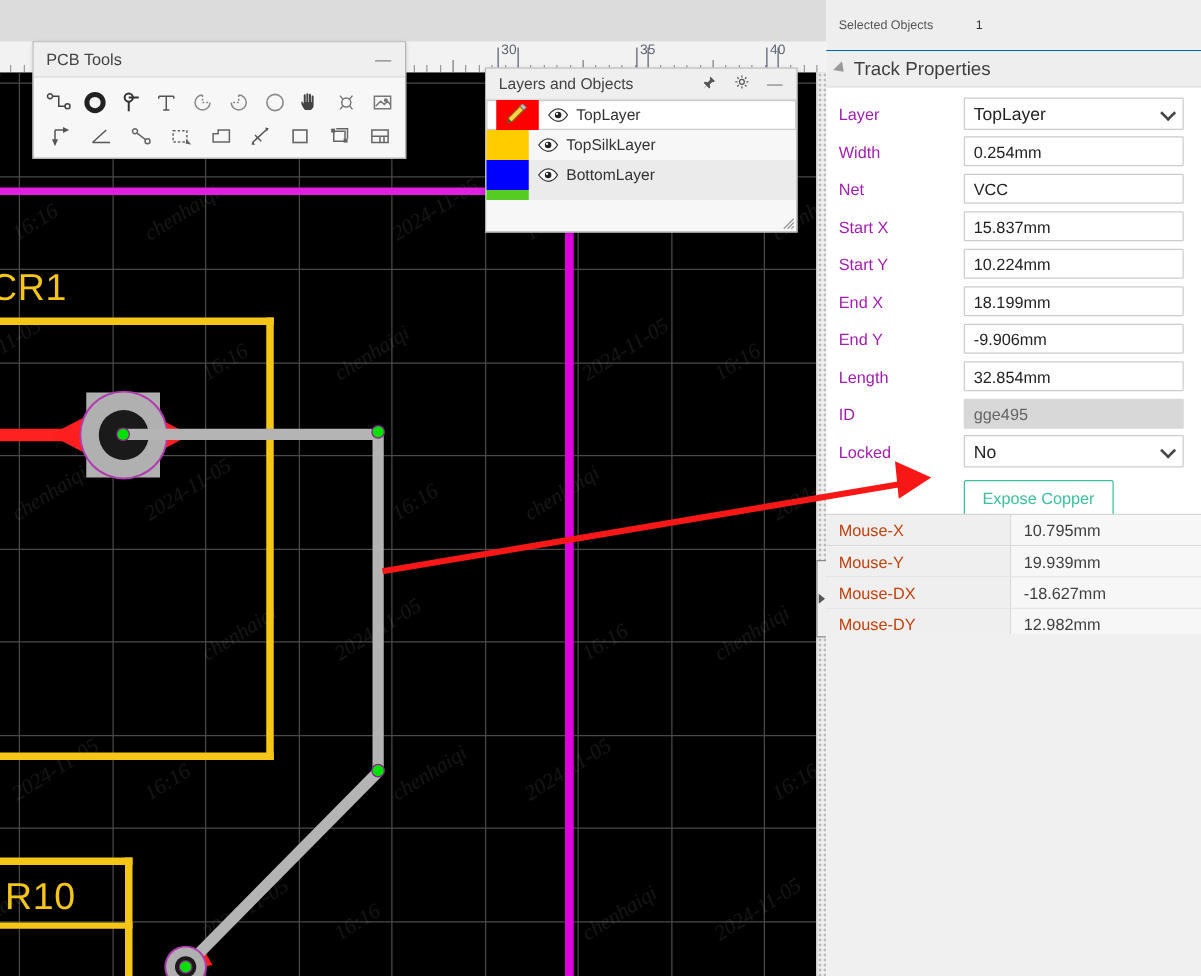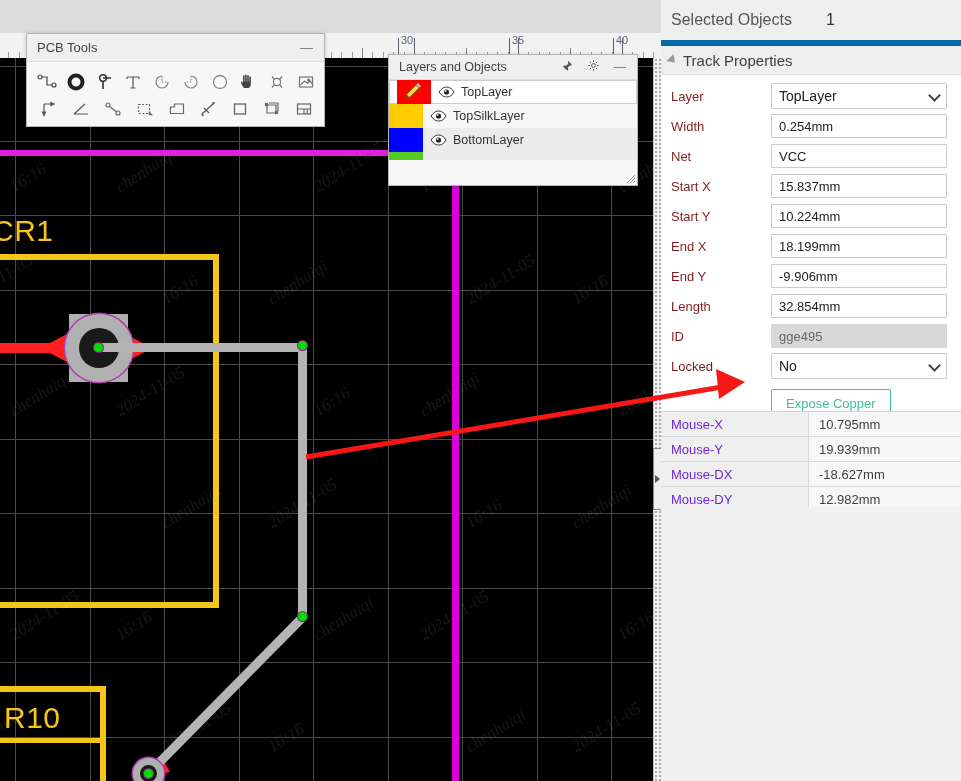--- a/index.html
+++ b/index.html
@@ -104,43 +104,43 @@
   }
 
   
   .rpanel {
     position: absolute; left: 661px; top: 0; width: 300px; height: 781px;
     background: #ffffff;
   }
   .sel-row {
     height: 40px; background: #eeeeee;
     display: flex; align-items: center; padding-left: 10px;
-    border-bottom: 6px solid #0369a1;
-    color: #555; font-size: 16px;
+    border-bottom: 1px solid #0369a1;
+    color: #555; font-size: 10px;
   }
   .sel-row .sel-count { margin-left: 34px; color: #333; }
 
   .sec-head {
     height: 28px; background: #eeeeee;
     display: flex; align-items: center; padding-left: 8px; gap: 7px;
     border-bottom: 1px solid #e0e0e0;
   }
   .sec-head .caret {
     width: 0; height: 0;
     border-left: 7px solid #9a9a9a;
     border-top: 5px solid transparent; border-bottom: 5px solid transparent;
     transform: rotate(45deg);
   }
   .sec-head .sec-title { font-size: 15px; color: #3f3f3f; }
 
   .form { padding: 6px 14px 0 10px; }
   .frow {
     display: flex; align-items: center; height: 30px; margin-bottom: 0px;
   }
-  .flabel { width: 100px; font-size: 13px; color: #7f1d1d; flex: 0 0 100px; }
+  .flabel { width: 100px; font-size: 13px; color: #a21caf; flex: 0 0 100px; }
   .fctl { flex: 1; position: relative; }
   .inp {
     width: 100%; height: 24px; box-sizing: border-box;
     border: 1px solid #cccccc; background: #fff;
     font-family: "Liberation Sans", sans-serif; font-size: 13px;
     color: #222; padding: 0 7px; border-radius: 1px; outline: none;
   }
   .inp.disabled { background: #d8d8d8; border-color: #d8d8d8; color: #666; }
   .sel {
     width: 100%; height: 26px; box-sizing: border-box;
@@ -167,21 +167,21 @@
   }
 
   .mousetable {
     position: absolute; left: 661px; top: 411px; width: 300px;
     border-top: 1px solid #d5d5d5;
   }
   .mrow { display: flex; height: 24px; border-bottom: 1px solid #d9d9d9; }
   .mkey {
     width: 148px; flex: 0 0 148px; background: #efefef;
     display: flex; align-items: center; padding-left: 10px;
-    box-sizing: border-box; font-size: 13px; color: #6d28d9;
+    box-sizing: border-box; font-size: 13px; color: #c2410c;
     border-right: 1px solid #d9d9d9;
   }
   .mval {
     flex: 1; background: #f7f7f7; display: flex; align-items: center;
     padding-left: 10px; font-size: 13px; color: #3f3f3f;
   }
   .rpanel-filler {
     position: absolute; left: 661px; top: 507px; width: 300px; height: 274px;
     background: #f0f0f0;
   }

